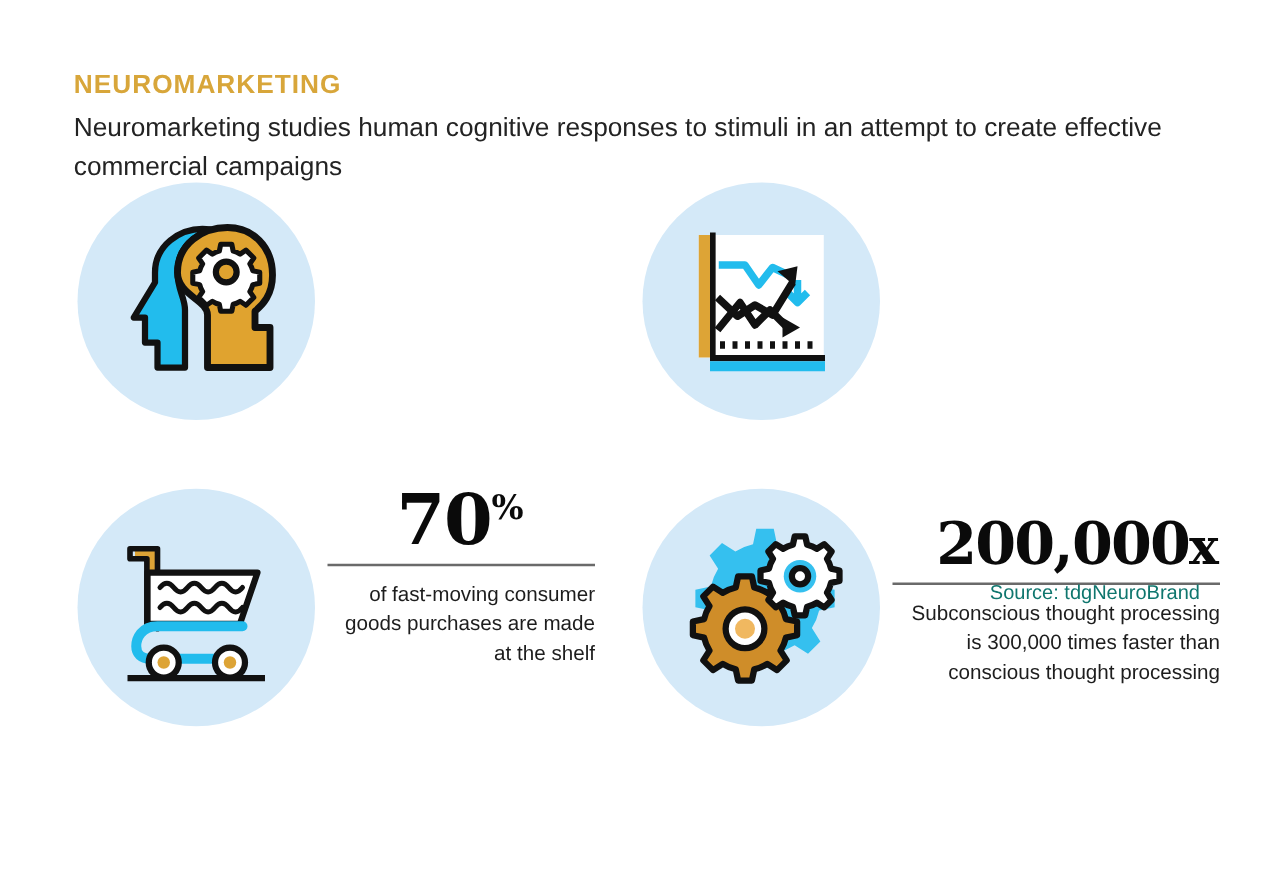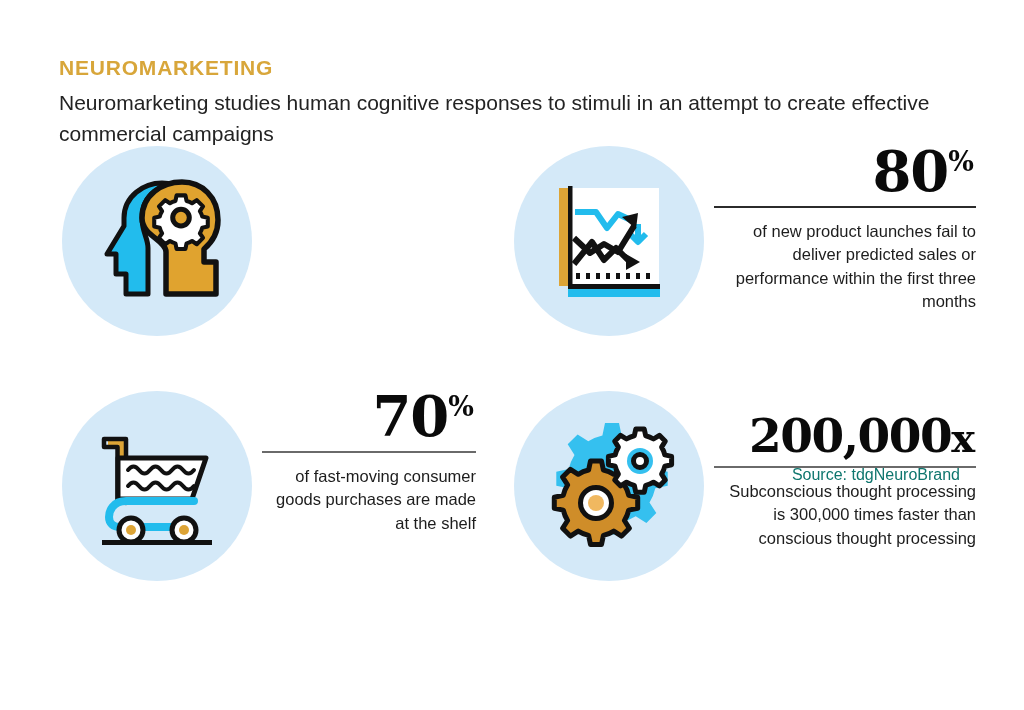--- a/index.html
+++ b/index.html
@@ -138,21 +138,21 @@
     font-size: 16.5px;
     line-height: 1.42;
     color: #1d1d1d;
     text-align: right;
     width: 100%;
   }
 
   
   .cell-95  .stat { max-width: 224px; }
   .cell-80  .stat { max-width: 272px; }
-  .cell-70  .stat { max-width: 224px; }
+  .cell-70  .stat { max-width: 224px; align-items: center; }
   .cell-200 .stat { max-width: 272px; }
 
   
   .source {
     position: absolute;
     right: 64px;
     bottom: 30px;
     font-family: "Liberation Sans", sans-serif;
     font-size: 16px;
     color: #0f766e;
@@ -219,27 +219,20 @@
 
             <path d="M40 98 L58 76 L70 94 L82 82 L96 96" fill="none" stroke="#111111" stroke-width="6" stroke-linejoin="round"></path>
             <path d="M92 88 L106 96 L92 104 Z" fill="#111111"></path>
 
             <line x1="42" y1="110" x2="120" y2="110" stroke="#111111" stroke-width="6" stroke-dasharray="4 6" stroke-linecap="butt"></line>
 
             <rect x="34" y="118" width="92" height="5" fill="#111111"></rect>
 
             <rect x="34" y="123" width="92" height="8" fill="#22bced"></rect>
           </svg>
-        </div>
-        <div class="stat">
-          <div class="stat-number">
-            <span>80</span><span class="pct">%</span>
-          </div>
-          <div class="stat-rule"></div>
-          <div class="stat-desc">of new product launches fail to deliver predicted sales or performance within the first three months</div>
         </div>
       </div>
 
     </div>
 
     <div class="row row-bottom">
 
       <div class="cell left-col cell-70">
         <div class="icon-disc">
           <svg width="150" height="150" viewBox="0 0 150 150" aria-hidden="true">

